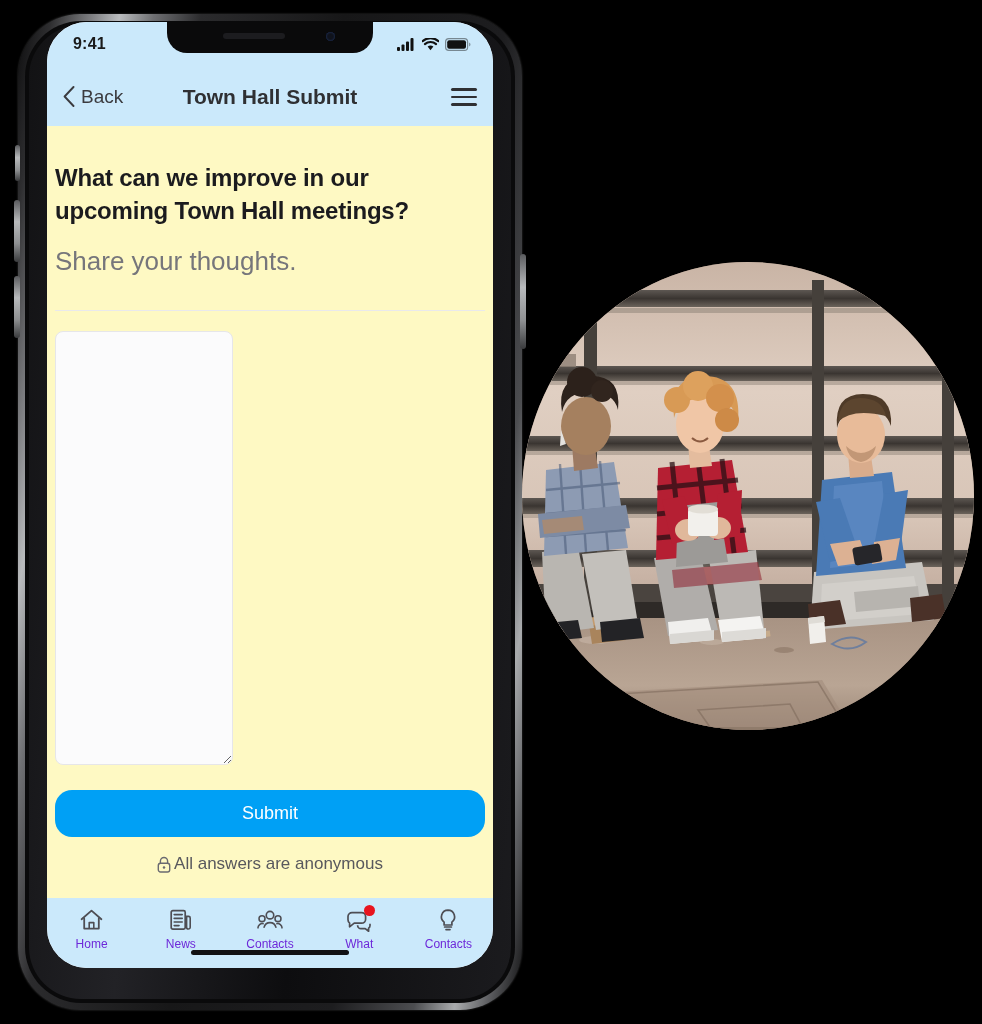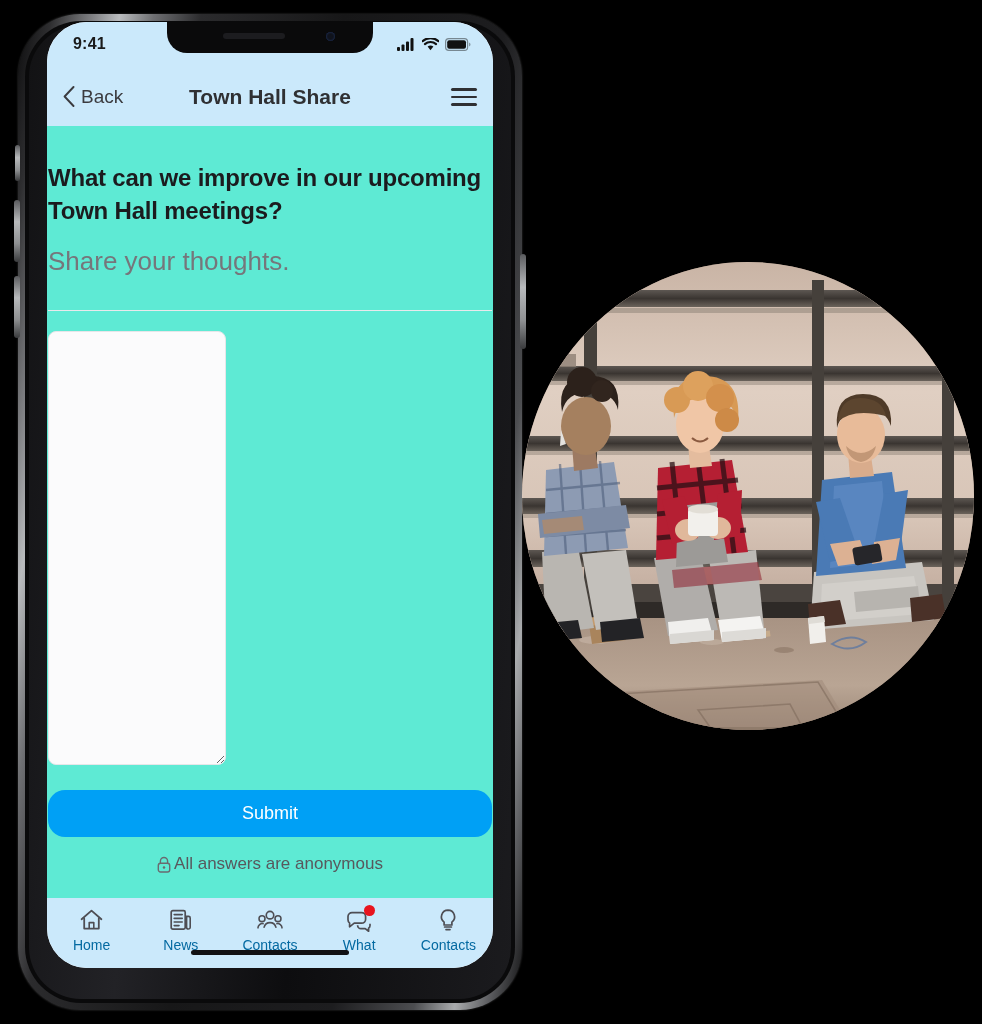--- a/index.html
+++ b/index.html
@@ -185,22 +185,22 @@
     height: 2.6px;
     background: #2f3033;
     border-radius: 2px;
   }
 
   
   .app-body {
     position: absolute;
     left: 0; right: 0;
     top: 104px; bottom: 70px;
-    background: #5eead4;
-    padding: 0 1px;
+    background: #fef9c3;
+    padding: 0 8px;
   }
   .question {
     margin-top: 36px;
     font-size: 24px;
     line-height: 1.36;
     font-weight: bold;
     color: #1b1b1e;
     letter-spacing: -0.2px;
   }
   .subtitle {
@@ -266,22 +266,22 @@
   }
   .tab-icon {
     position: relative;
     width: 26px;
     height: 26px;
     display: flex;
     align-items: center;
     justify-content: center;
   }
   .tab-label {
-    font-size: 14px;
-    color: #0369a1;
+    font-size: 12px;
+    color: #6d28d9;
   }
   .badge {
     position: absolute;
     top: -2px;
     right: -3px;
     width: 11px;
     height: 11px;
     border-radius: 50%;
     background: #e8141e;
   }
@@ -510,21 +510,21 @@
           </div>
         </div>
 
         <div class="nav-bar">
           <div class="nav-back">
             <svg width="12" height="21" viewBox="0 0 12 21">
               <path d="M10.5 1 L1.6 10.5 L10.5 20" stroke="#3b3b3f" stroke-width="1.9" fill="none" stroke-linecap="round" stroke-linejoin="round"></path>
             </svg>
             <span class="nav-back-label">Back</span>
           </div>
-          <div class="nav-title">Town Hall Share</div>
+          <div class="nav-title">Town Hall Submit</div>
           <div class="nav-menu">
             <span></span>
             <span></span>
             <span></span>
           </div>
         </div>
       </div>
 
       <div class="app-body">
         <div class="question">What can we improve in our upcoming Town Hall meetings?</div>

